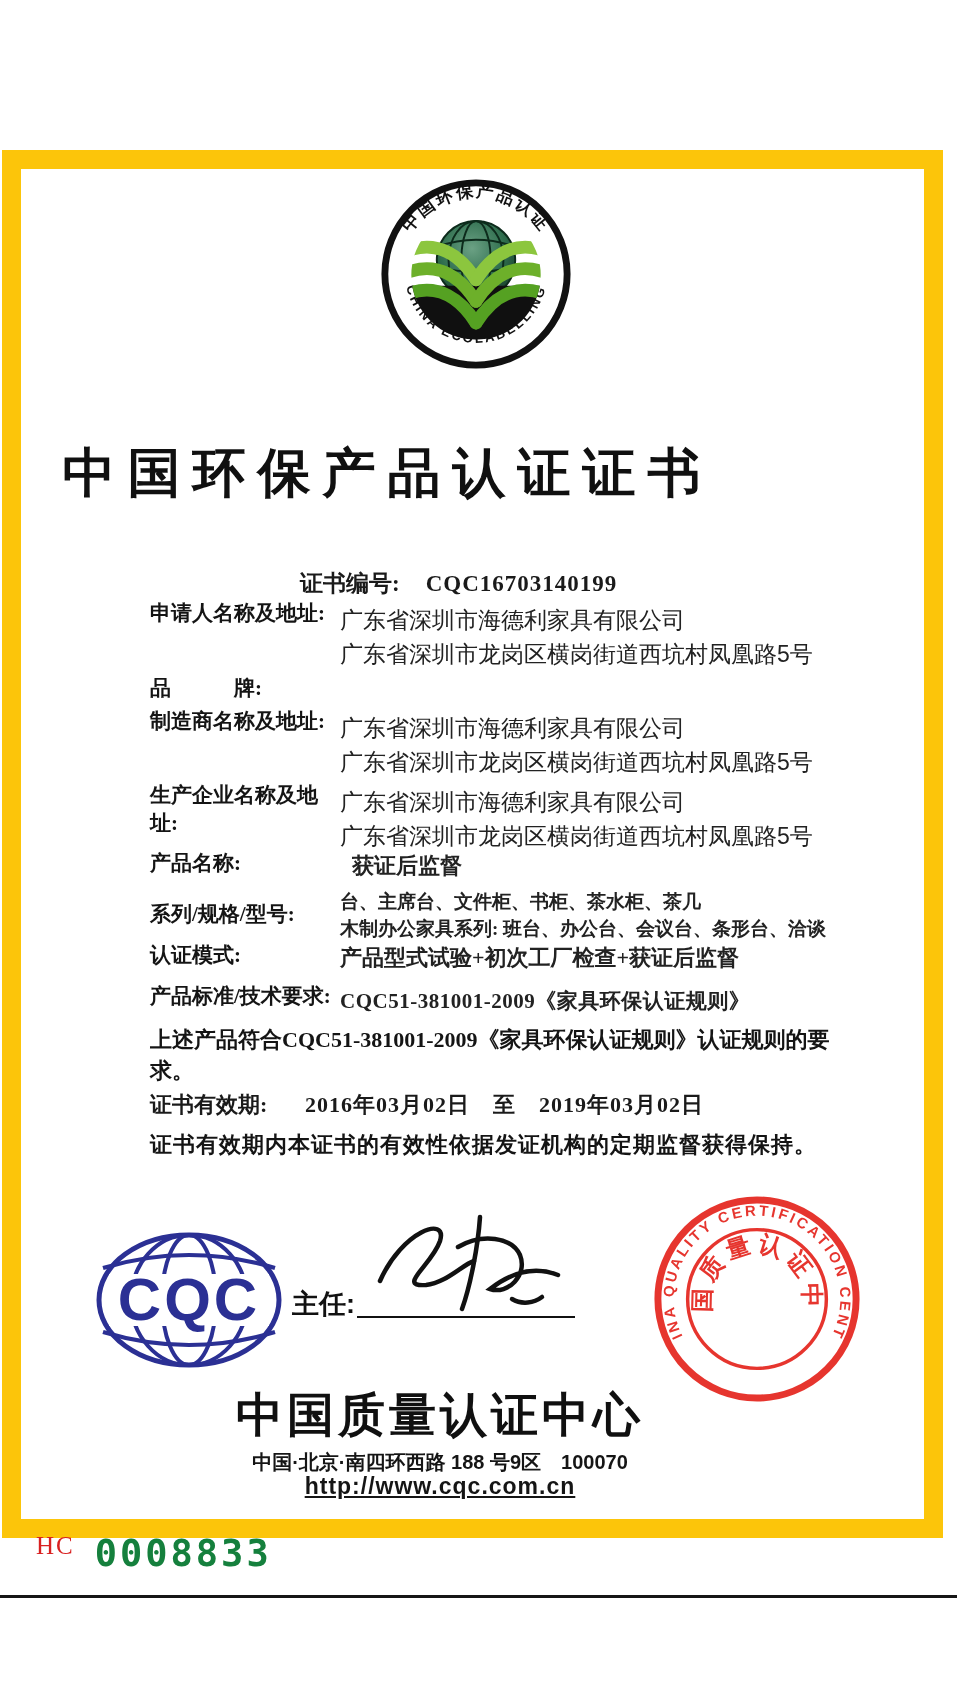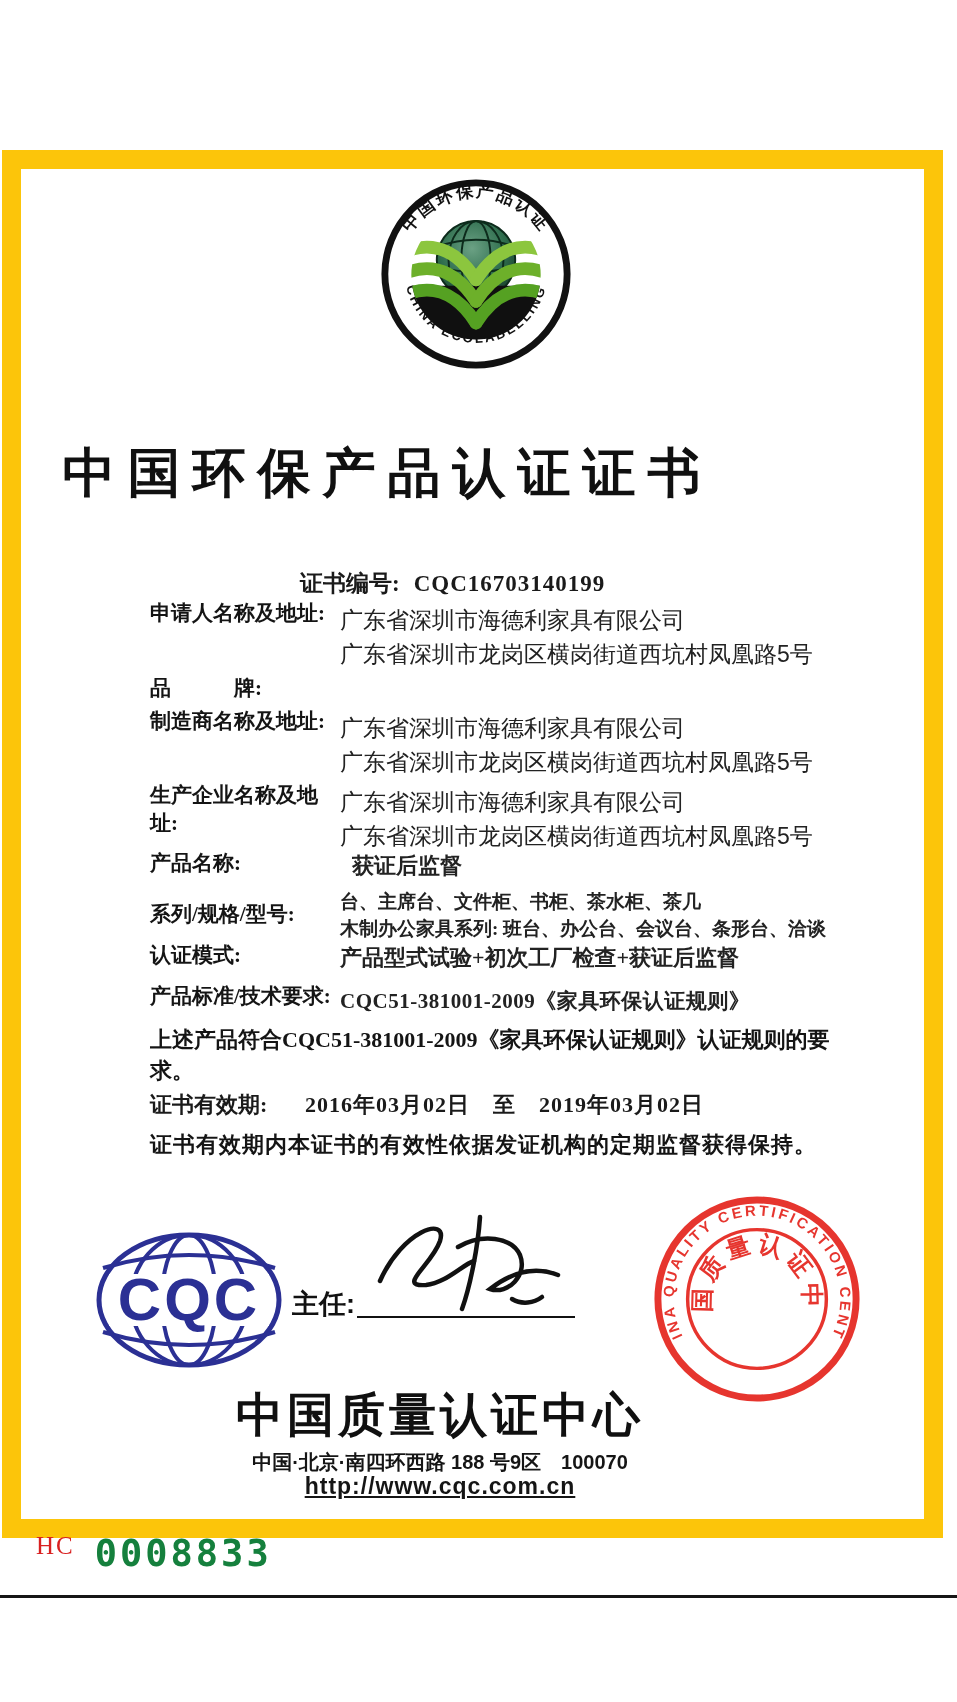--- a/index.html
+++ b/index.html
@@ -10,21 +10,21 @@
   .frame{
     position:absolute;left:2px;top:150px;width:941px;height:1388px;
     border:19px solid #fcc50a;box-sizing:border-box;background:#ffffff;
   }
   .eco-logo{position:absolute;left:378px;top:176px;width:196px;height:196px;}
   .title{
     position:absolute;left:0;top:438px;width:775px;text-align:center;
     font-size:53px;font-weight:900;letter-spacing:12px;color:#101010;white-space:nowrap;
   }
   .certno{position:absolute;left:300px;top:568px;font-family:"Liberation Serif",serif;font-weight:bold;font-size:23px;}
-  .certno .cv{margin-left:14px;letter-spacing:1px;}
+  .certno .cv{margin-left:26px;letter-spacing:1px;}
   .row{position:absolute;left:150px;width:690px;display:flex;}
   .row .lbl{flex:0 0 190px;font-family:"Liberation Serif",serif;font-weight:bold;font-size:21px;color:#141414;}
   .row .val{font-size:23px;color:#222;line-height:34px;padding-top:4px;}
   .r1{top:599px;} .r2{top:674px;} .r3{top:707px;} .r4{top:781px;}
   .r5{top:849px;} .r6{top:886px;} .r7{top:941px;} .r8{top:982px;}
   .r5 .val,.r7 .val{font-family:"Liberation Serif",serif;font-weight:bold;font-size:22px;padding-top:0;}
   .r5 .val{padding-left:12px;}
   .r6 .lbl{padding-top:14px;}
   .r6 .val{font-family:"Liberation Serif",serif;font-weight:bold;font-size:19px;line-height:27px;padding-top:2px;}
   .r8 .val{font-family:"Liberation Serif",serif;font-weight:bold;font-size:21px;padding-top:2px;letter-spacing:0.5px;}

